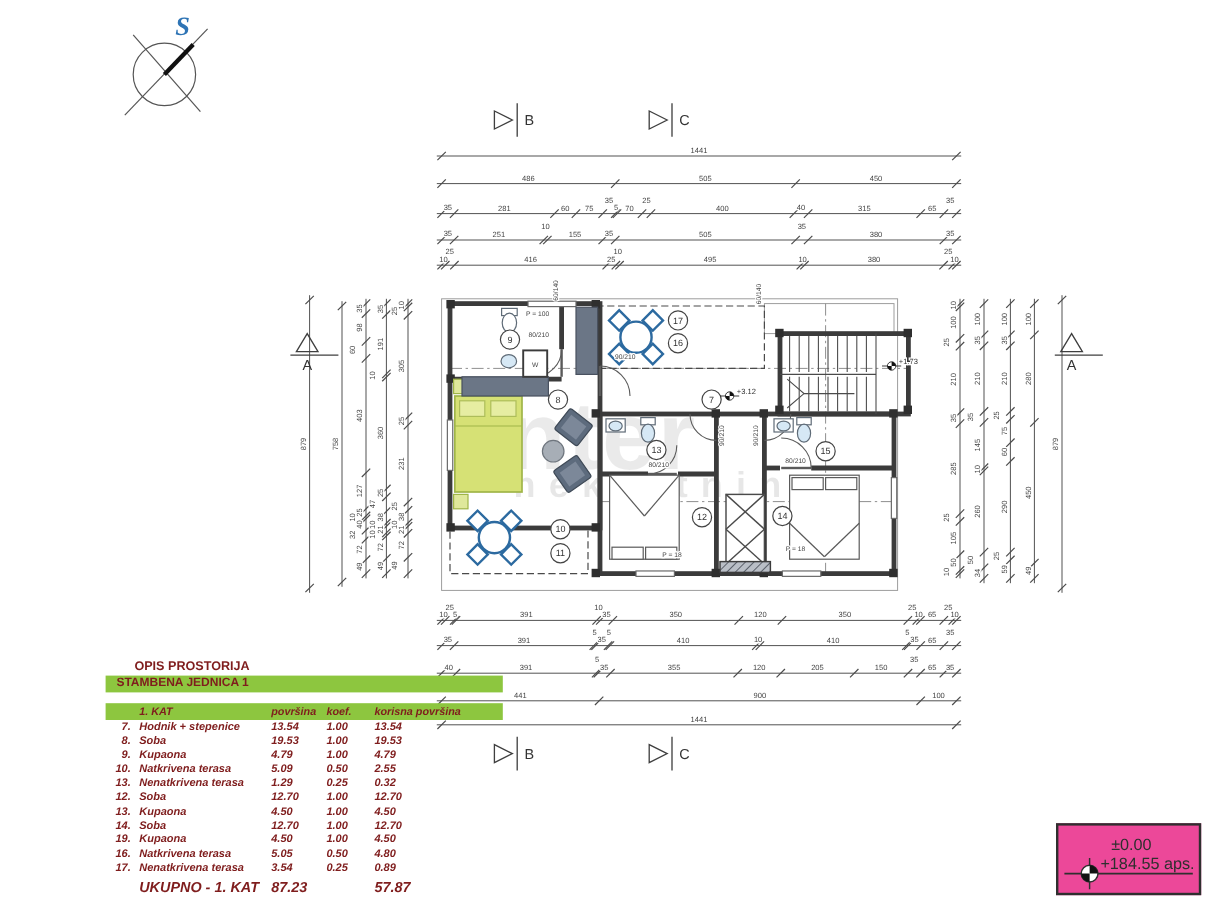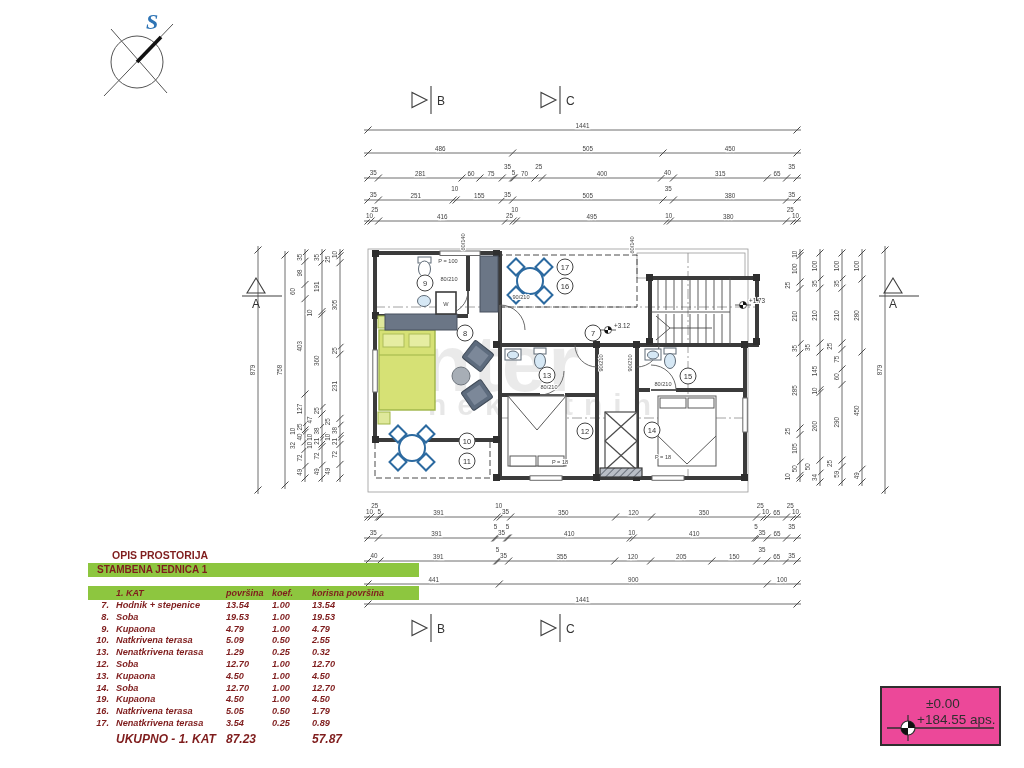--- a/index.html
+++ b/index.html
@@ -769,21 +769,21 @@
           <div class="cr">4.50</div>
           <div class="cr">1.00</div>
           <div class="cr">4.50</div>
           <div class=""></div>
         </div>
         <div class="grid trow">
           <div class="c0">16.</div>
           <div class="c1">Natkrivena terasa</div>
           <div class="cr">5.05</div>
           <div class="cr">0.50</div>
-          <div class="cr">1.79</div>
+          <div class="cr">4.80</div>
           <div class=""></div>
         </div>
         <div class="grid trow">
           <div class="c0">17.</div>
           <div class="c1">Nenatkrivena terasa</div>
           <div class="cr">3.54</div>
           <div class="cr">0.25</div>
           <div class="cr">0.89</div>
           <div class=""></div>
         </div>

